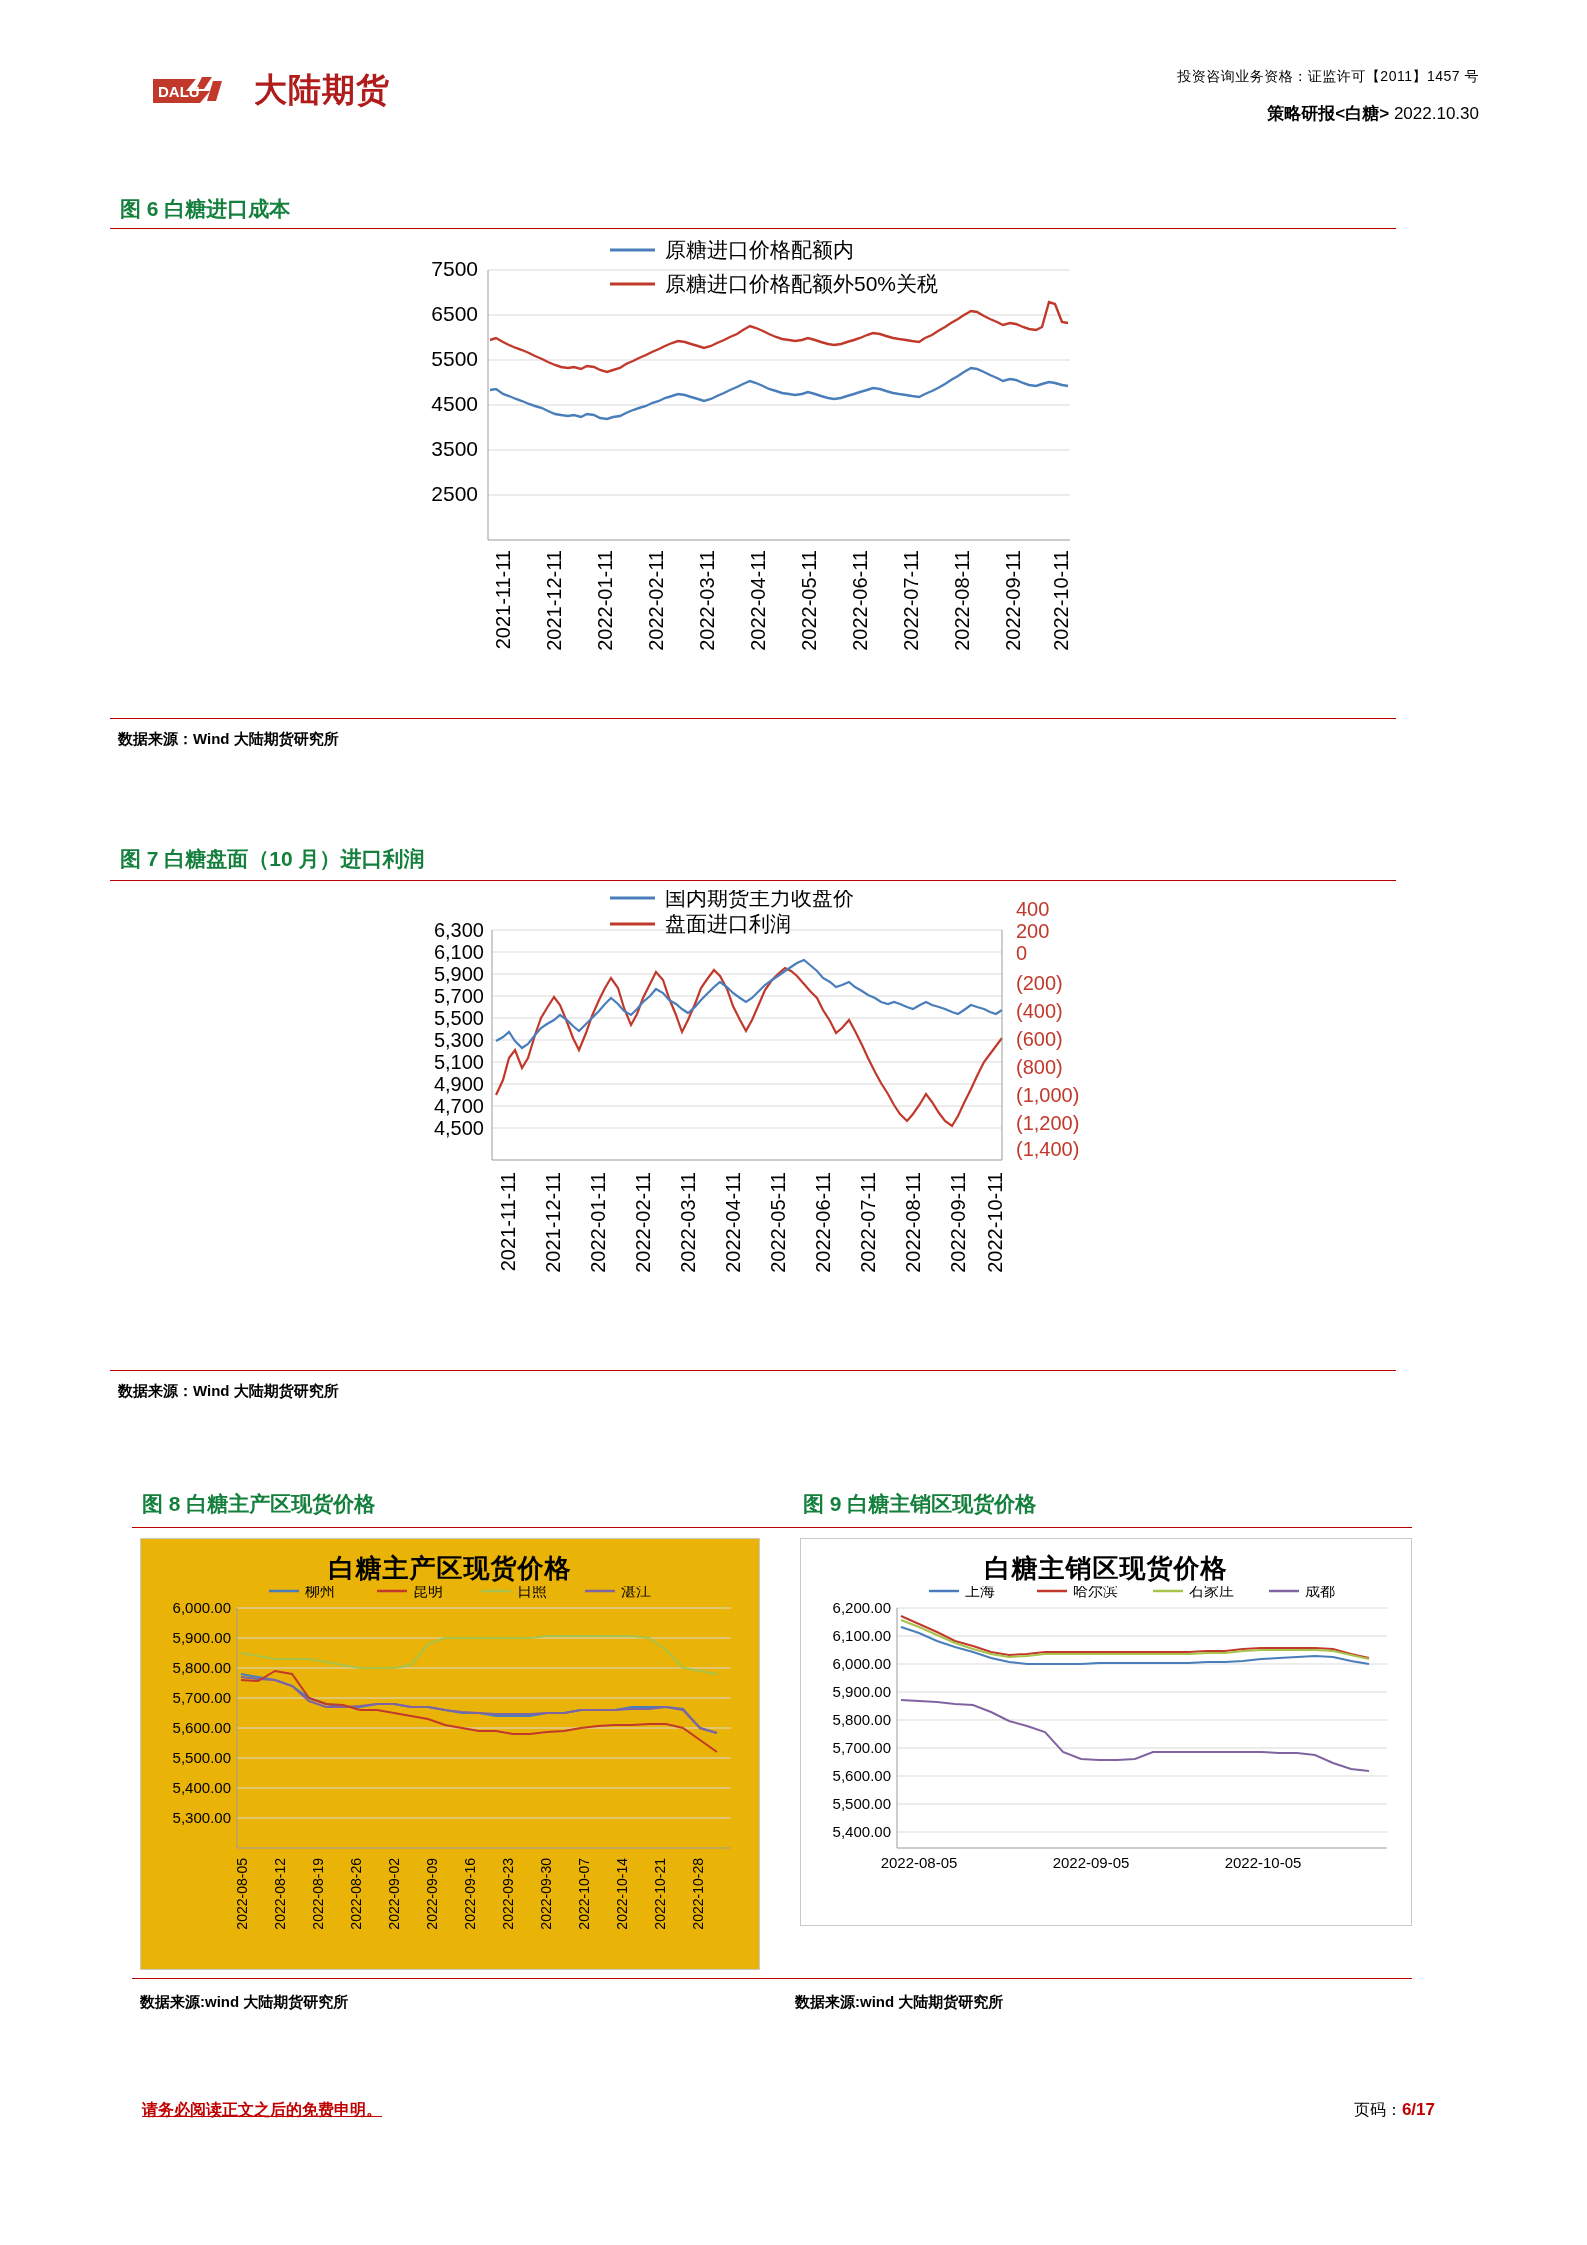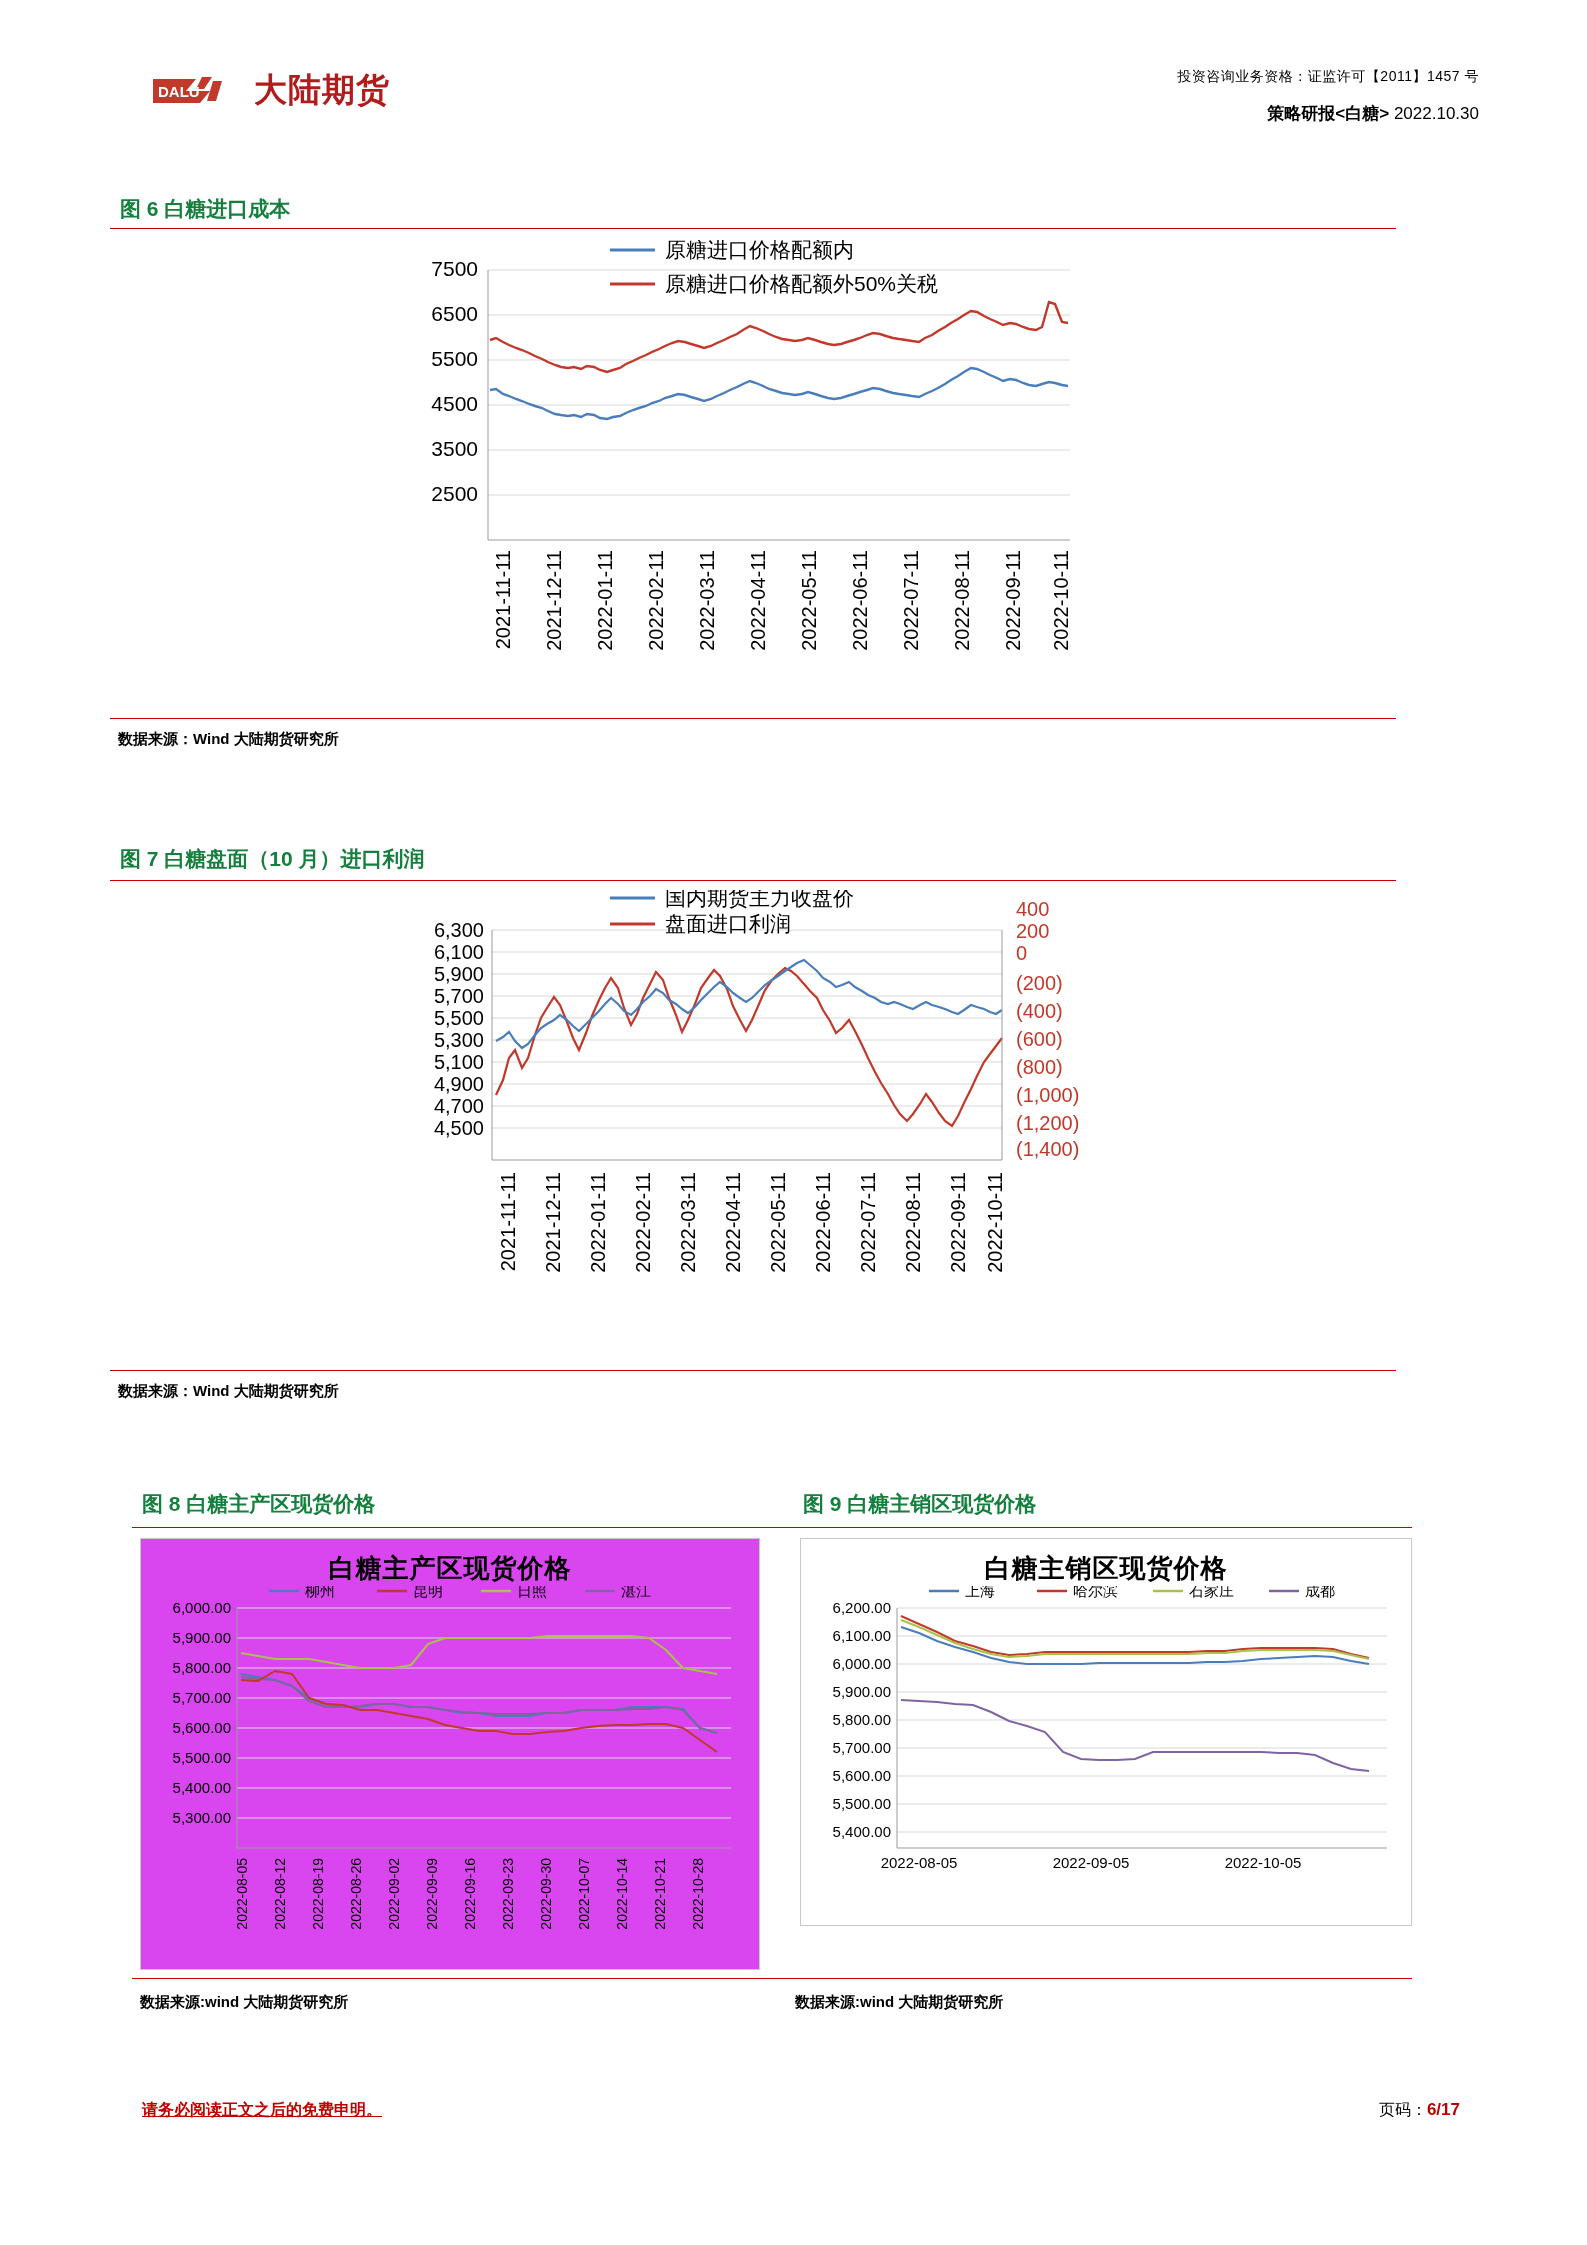--- a/index.html
+++ b/index.html
@@ -77,40 +77,40 @@
   
   #fig8-title { position:absolute; left:142px; top:1490px; }
   #fig9-title { position:absolute; left:803px; top:1490px; }
   #fig89-rule-top { position:absolute; left:132px; top:1527px; width:1280px; }
   #fig89-rule-bot { position:absolute; left:132px; top:1978px; width:1280px; }
   #fig8-source { position:absolute; left:140px; top:1993px; }
   #fig9-source { position:absolute; left:795px; top:1993px; }
 
   #fig8-box {
     position:absolute; left:140px; top:1538px; width:620px; height:432px;
-    border:1px solid #c9c9c9; box-sizing:border-box; background:#d946ef;
+    border:1px solid #c9c9c9; box-sizing:border-box; background:#eab308;
   }
   #fig9-box {
     position:absolute; left:800px; top:1538px; width:612px; height:388px;
     border:1px solid #c9c9c9; box-sizing:border-box; background:#fff;
   }
 
   .inner-title {
     text-align:center; font-size:26px; font-weight:bold;
     font-family:"DejaVu Serif", serif;
     margin-top:12px; letter-spacing:1px;
   }
 
   
   .footer-left {
     position:absolute; left:142px; top:2100px;
     font-size:16px; font-weight:bold; color:#c00000;text-decoration:underline;
   }
   .footer-right {
-    position:absolute; right:127px; top:2100px;
+    position:absolute; right:152px; top:2100px;
     font-size:16px; color:#000;
   }
   .footer-right b { color:#c00000; font-size:17px; }
   svg text { font-family:"Liberation Sans", sans-serif; }
 </style>
 </head>
 <body>
 
 <div class="page">
 

